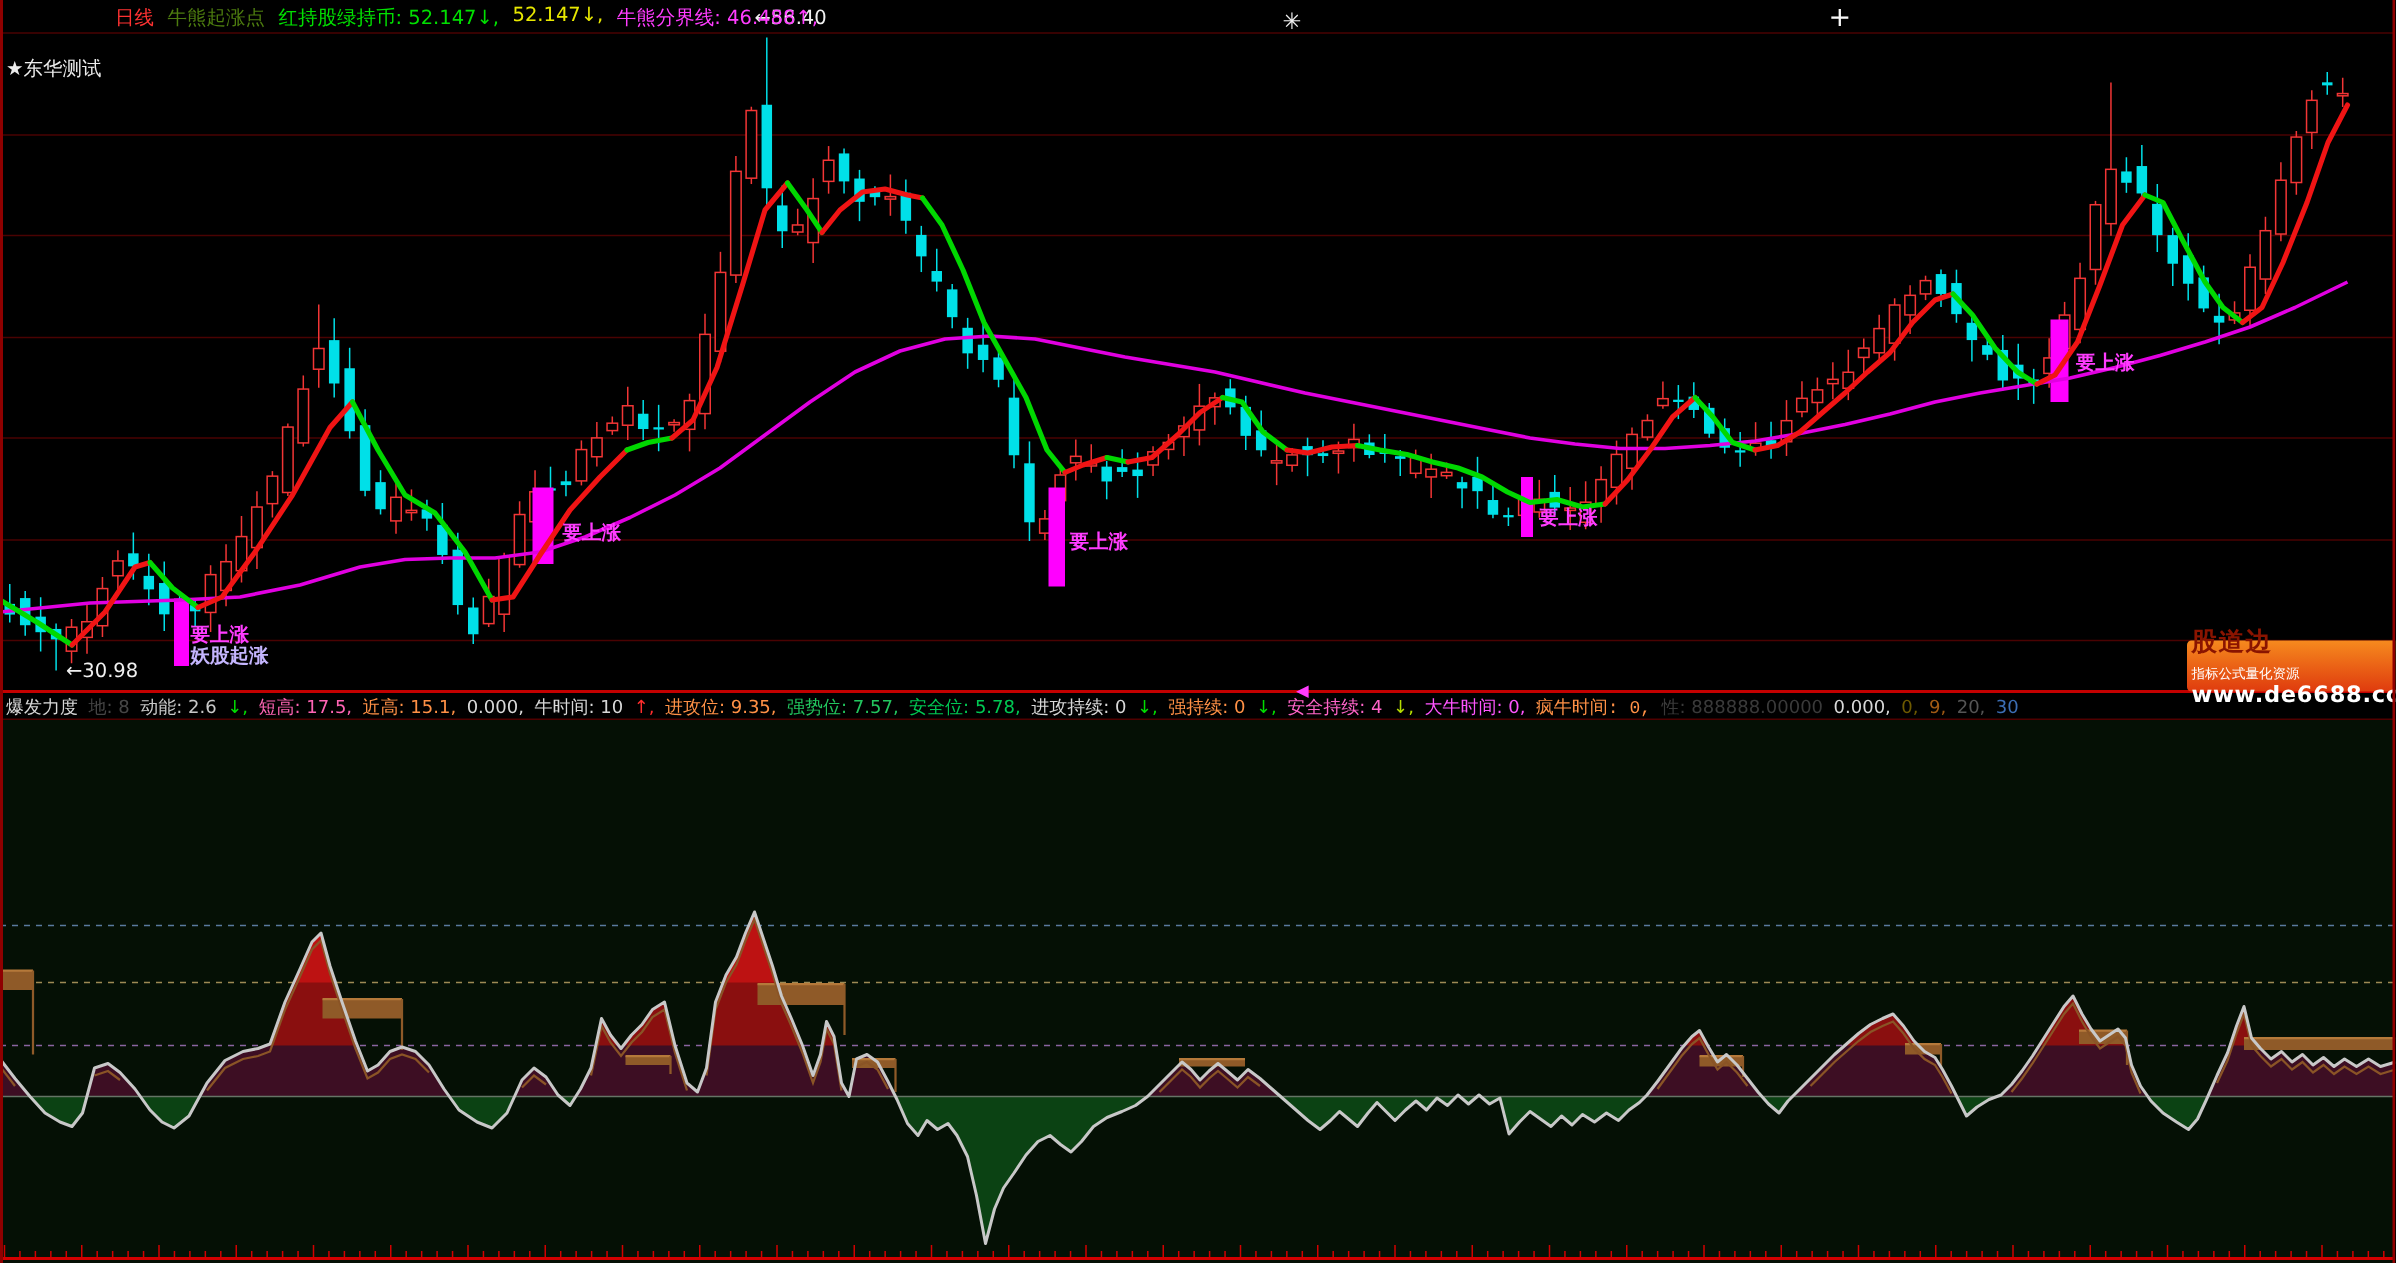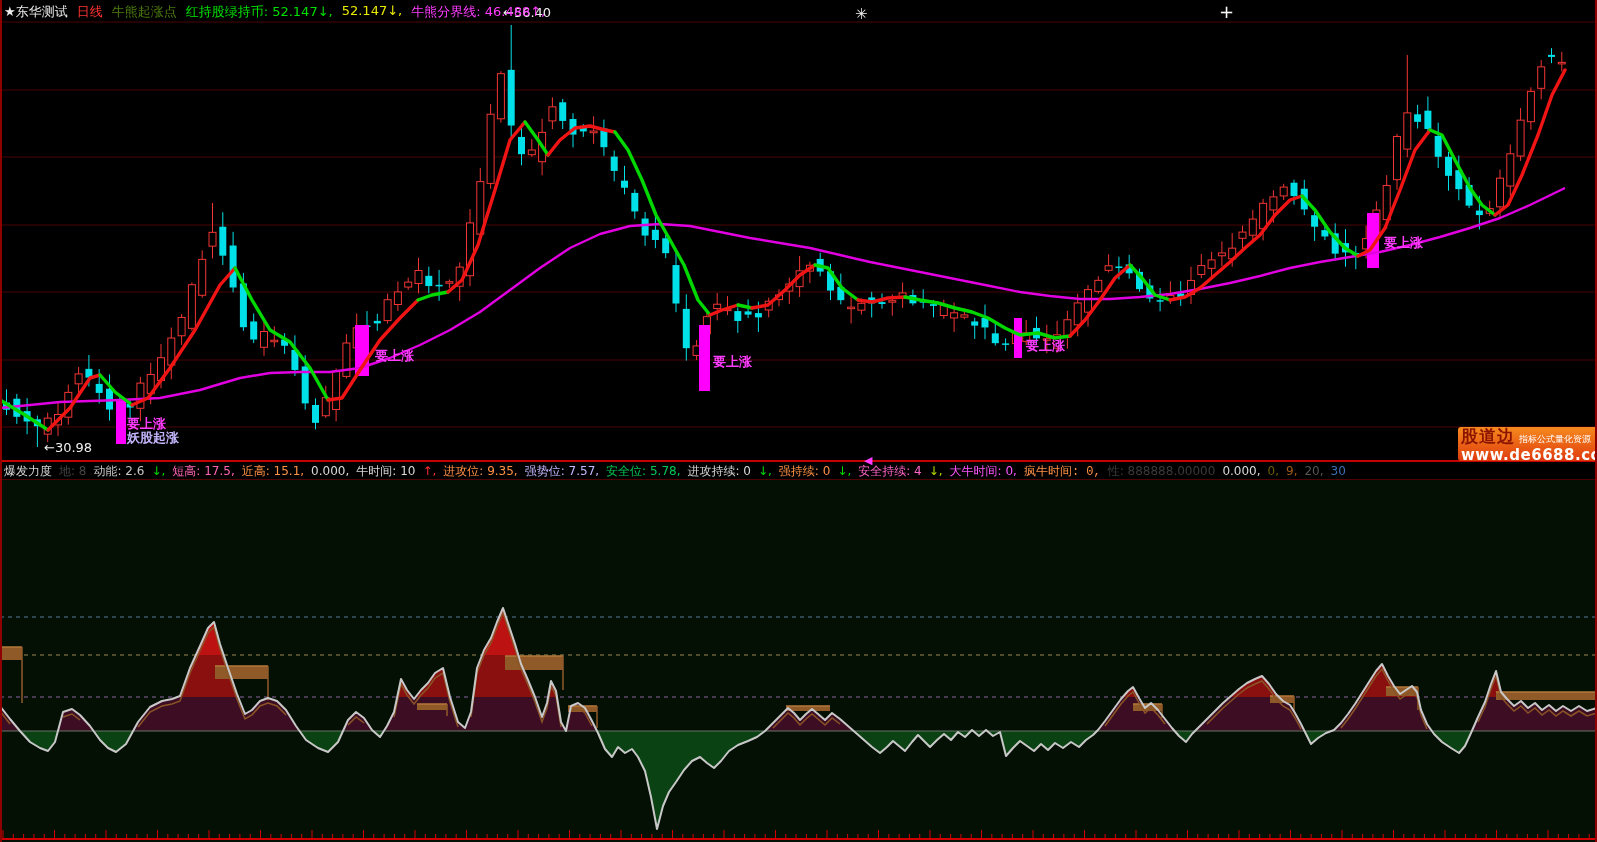--- a/index.html
+++ b/index.html
@@ -16,31 +16,31 @@
   .subchart-bg{position:absolute;top:480px;left:0;width:1597px;height:362px;background:#051005;z-index:1;}
   .sep-line{position:absolute;left:0;width:1597px;height:2px;background:#c40000;z-index:20;}
   .edge{position:absolute;top:0;height:842px;width:2px;background:#8f0000;z-index:40;}
   .anno{position:absolute;z-index:25;white-space:nowrap;line-height:1;}
   .price-label{color:#f0f0f0;font-size:13px;}
   .signal-label{font-size:13px;font-weight:bold;color:#ff3cff;}
   .marker{z-index:25;position:absolute;}
   .watermark{position:absolute;left:1458px;top:427px;width:137px;height:32px;z-index:35;
              background:linear-gradient(180deg,#f68a1e,#df3b0e);border-radius:3px;
              display:flex;flex-direction:column;justify-content:center;padding:1px 3px;}
-  .wm-row1{display:flex;align-items:baseline;gap:4px;}
+  .wm-row1{display:flex;align-items:baseline;gap:4px;flex-direction:column;}
   .wm-brand{font-size:17px;font-weight:bold;color:#8a1400;letter-spacing:1px;}
   .wm-tag{font-size:9px;color:#fff;}
   .wm-url{font-size:15px;font-weight:bold;color:#fff;letter-spacing:0.5px;margin-top:-2px;}
 </style>
 </head>
 <body>
 
 <div class="screen">
   <div class="top-header" id="top-header">
-      <span class="seg" style="color: rgb(236, 236, 236);">★东华测试</span>
+      <span class="seg" style="color: rgb(236, 236, 236); margin-top: 34px;">★东华测试</span>
       <span class="seg" style="color: rgb(255, 50, 50);">日线</span>
       <span class="seg" style="color: #4d7c0f;">牛熊起涨点</span>
       <span class="seg" style="color: rgb(0, 224, 0);">红持股绿持币: 52.147↓,</span>
       <span class="seg" style="color: rgb(232, 232, 0);">52.147↓,</span>
       <span class="seg" style="color: rgb(255, 60, 255);">牛熊分界线: 46.488↑,</span>
     </div>
   <svg id="main-svg" width="1597" height="461" viewBox="0 0 1597 461">
       <g>
         <line x1="0" y1="22" x2="1597" y2="22" stroke="#4a0202" stroke-width="1"></line>
         <line x1="0" y1="90" x2="1597" y2="90" stroke="#4a0202" stroke-width="1"></line>
@@ -410,21 +410,21 @@
       <span class="seg" style="color: rgb(216, 216, 216);">爆发力度</span>
       <span class="seg" style="color: rgb(70, 70, 70);">地: 8</span>
       <span class="seg" style="color: rgb(200, 200, 200);">动能: 2.6</span>
       <span class="seg" style="color: rgb(0, 220, 0);">↓,</span>
       <span class="seg" style="color: rgb(255, 100, 180);">短高: 17.5,</span>
       <span class="seg" style="color: rgb(255, 145, 70);">近高: 15.1,</span>
       <span class="seg" style="color: rgb(216, 216, 216);">0.000,</span>
       <span class="seg" style="color: rgb(216, 216, 216);">牛时间: 10</span>
       <span class="seg" style="color: rgb(255, 45, 45);">↑,</span>
       <span class="seg" style="color: rgb(255, 145, 70);">进攻位: 9.35,</span>
-      <span class="seg" style="color: #c4b5fd;">强势位: 7.57,</span>
+      <span class="seg" style="color: #22c55e;">强势位: 7.57,</span>
       <span class="seg" style="color: rgb(0, 200, 83);">安全位: 5.78,</span>
       <span class="seg" style="color: rgb(216, 216, 216);">进攻持续: 0</span>
       <span class="seg" style="color: rgb(0, 220, 0);">↓,</span>
       <span class="seg" style="color: rgb(255, 145, 70);">强持续: 0</span>
       <span class="seg" style="color: rgb(0, 220, 0);">↓,</span>
       <span class="seg" style="color: rgb(255, 100, 200);">安全持续: 4</span>
       <span class="seg" style="color: rgb(180, 220, 0);">↓,</span>
       <span class="seg" style="color: rgb(255, 85, 255);">大牛时间: 0,</span>
       <span class="seg" style="color: rgb(255, 145, 70); font-family: Liberation Mono, monospace;">疯牛时间: 0,</span>
       <span class="seg" style="color: rgb(58, 58, 58);">性: 888888.00000</span>

